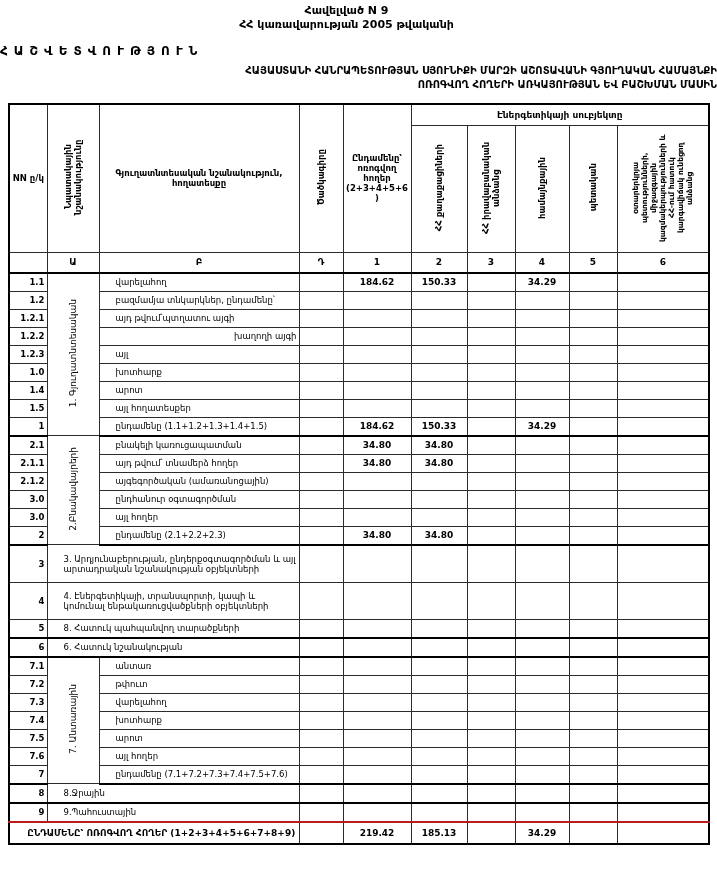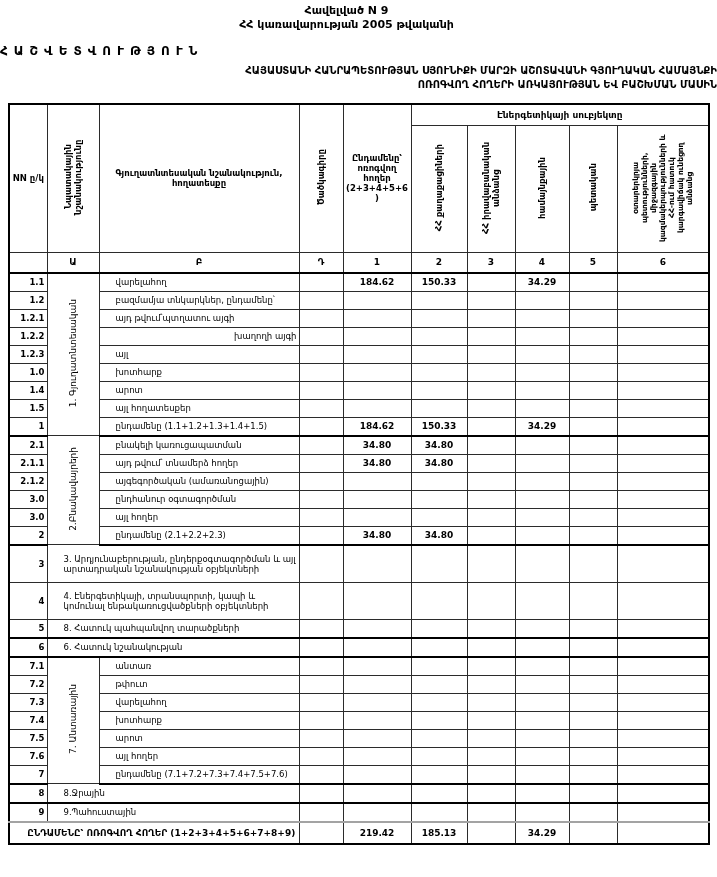--- a/index.html
+++ b/index.html
@@ -39,21 +39,21 @@
   tbody td { height:15px; font-size:8.5px; }
   tbody td.num { text-align:right; font-weight:bold; font-size:8.5px; }
   tbody td.label { text-align:left; padding-left:16px; }
   tbody td.label.center { text-align:right; }
   tbody td.label .l2 { }
   tbody td.val { text-align:center; font-weight:bold; font-size:9px; }
   tbody td.groupcell { text-align:center; }
   tbody td.groupcell .vert { max-height:140px; font-weight:normal; font-size:9px; }
   tr.tall td { height:34px; }
   tr.hb td { border-bottom:2px solid #000; }
-  tr.grand td { height:18px; border-top:2px solid #a3a3a3; }
+  tr.grand td { height:18px; border-top:2px solid #b91c1c; }
   tr.grand td.label { text-align:center; font-weight:bold; font-size:9px; }
 </style>
 </head>
 <body>
 
 <div class="page">
 
   <div class="appendix">
     <div>Հավելված N  9</div>
     <div>ՀՀ կառավարության 2005 թվականի</div>

